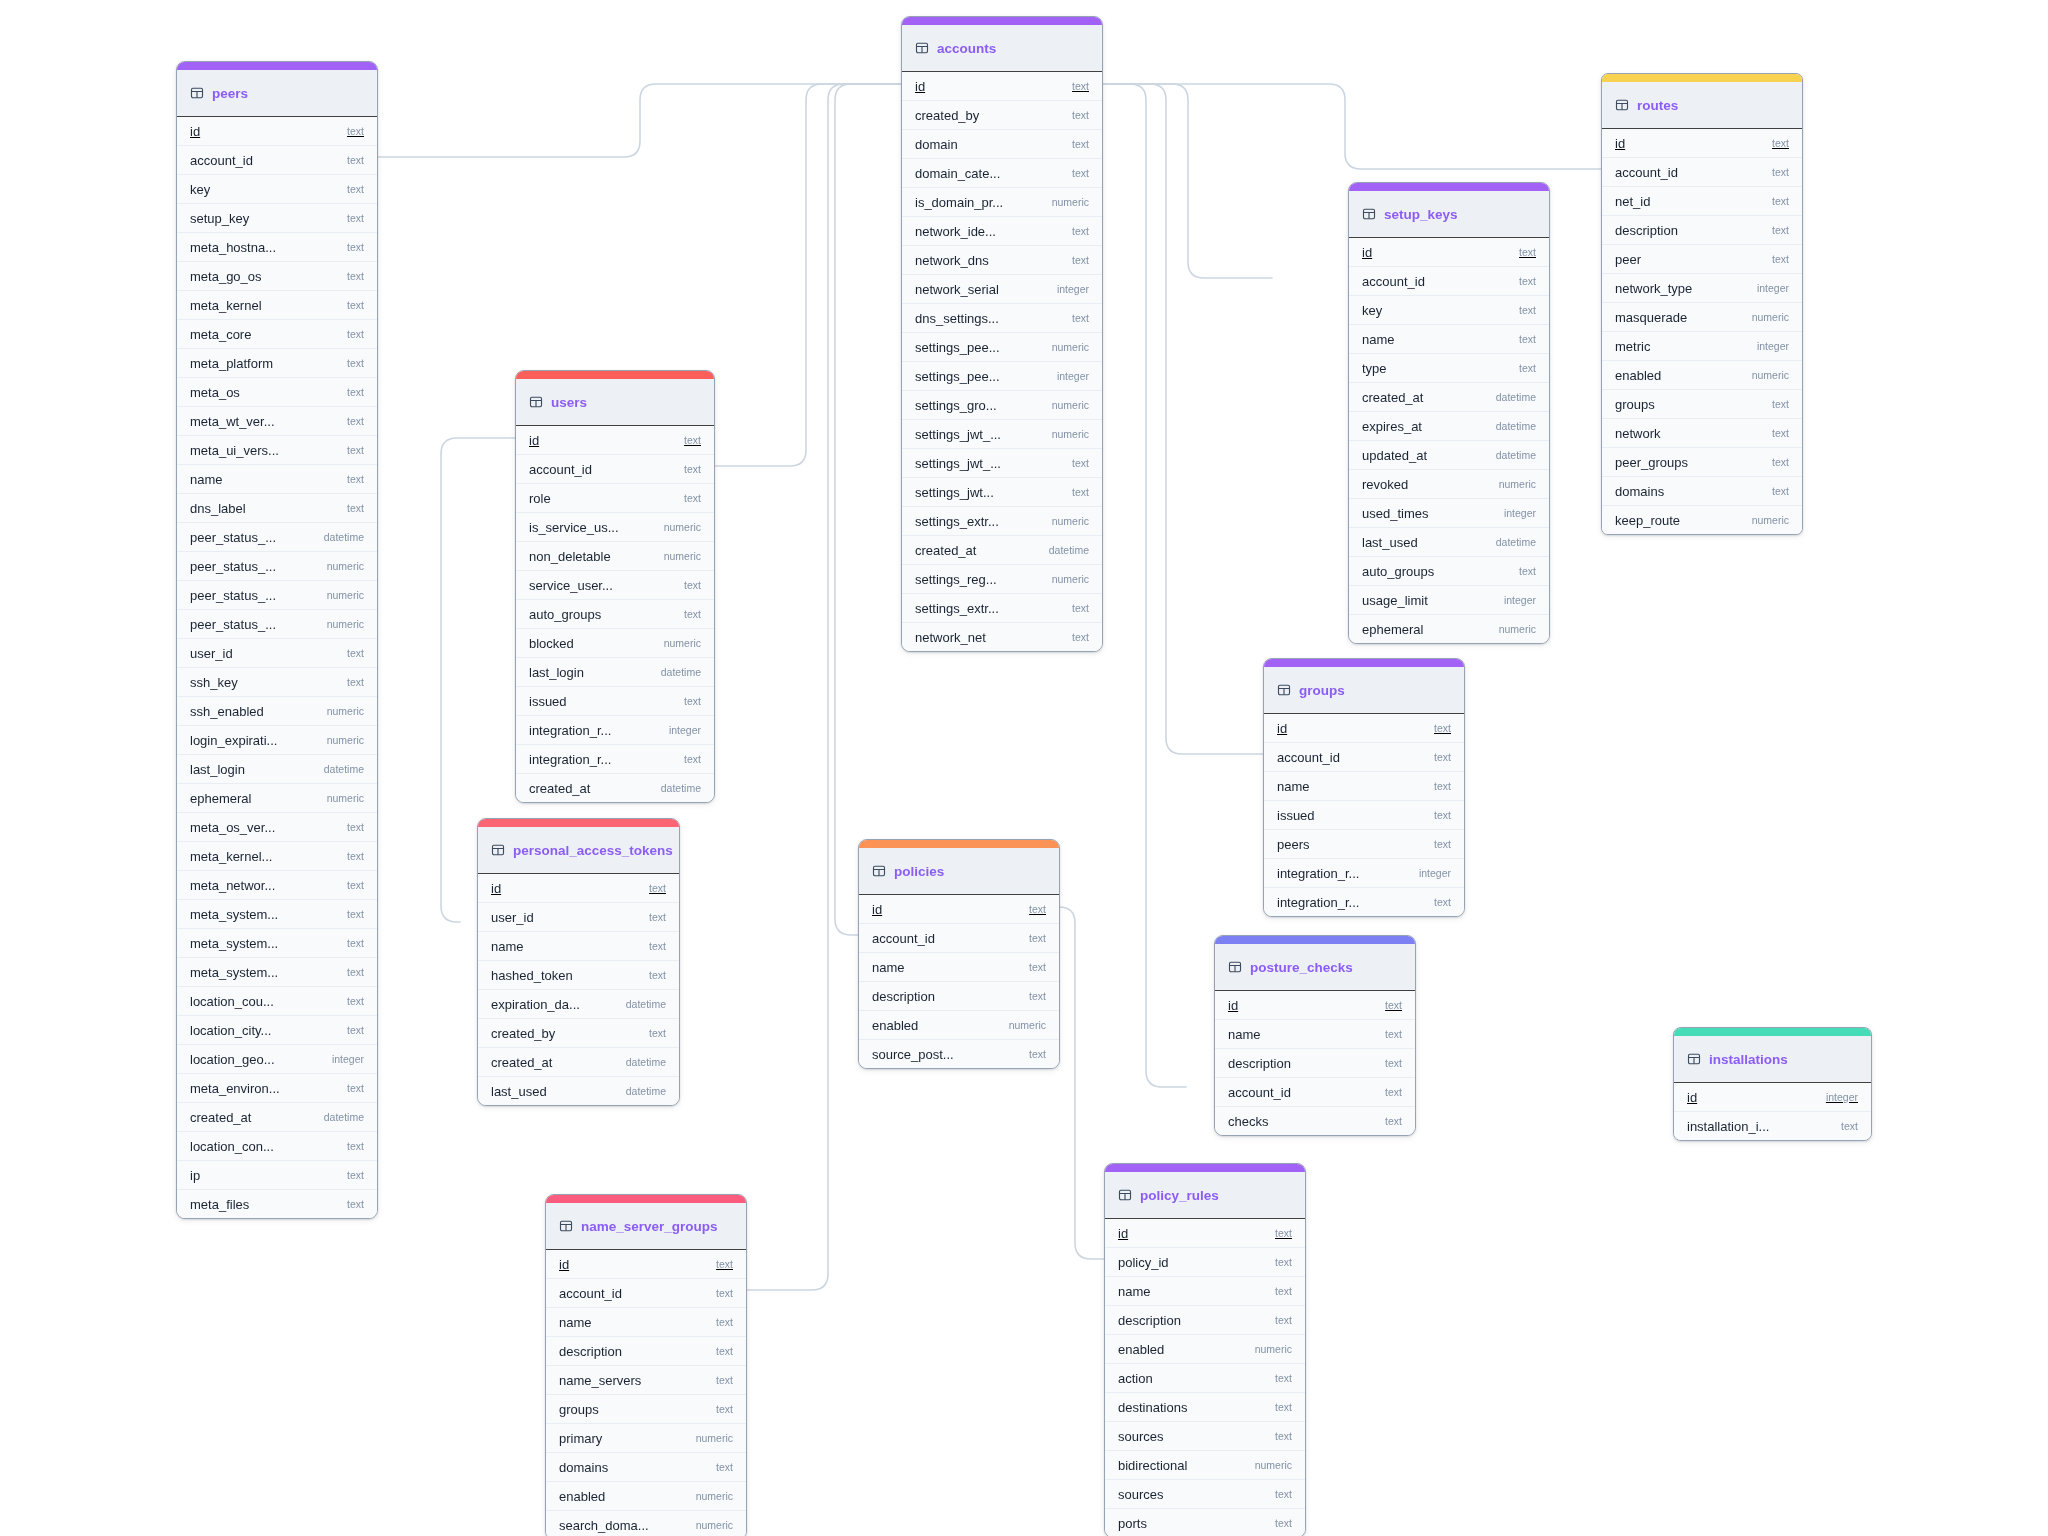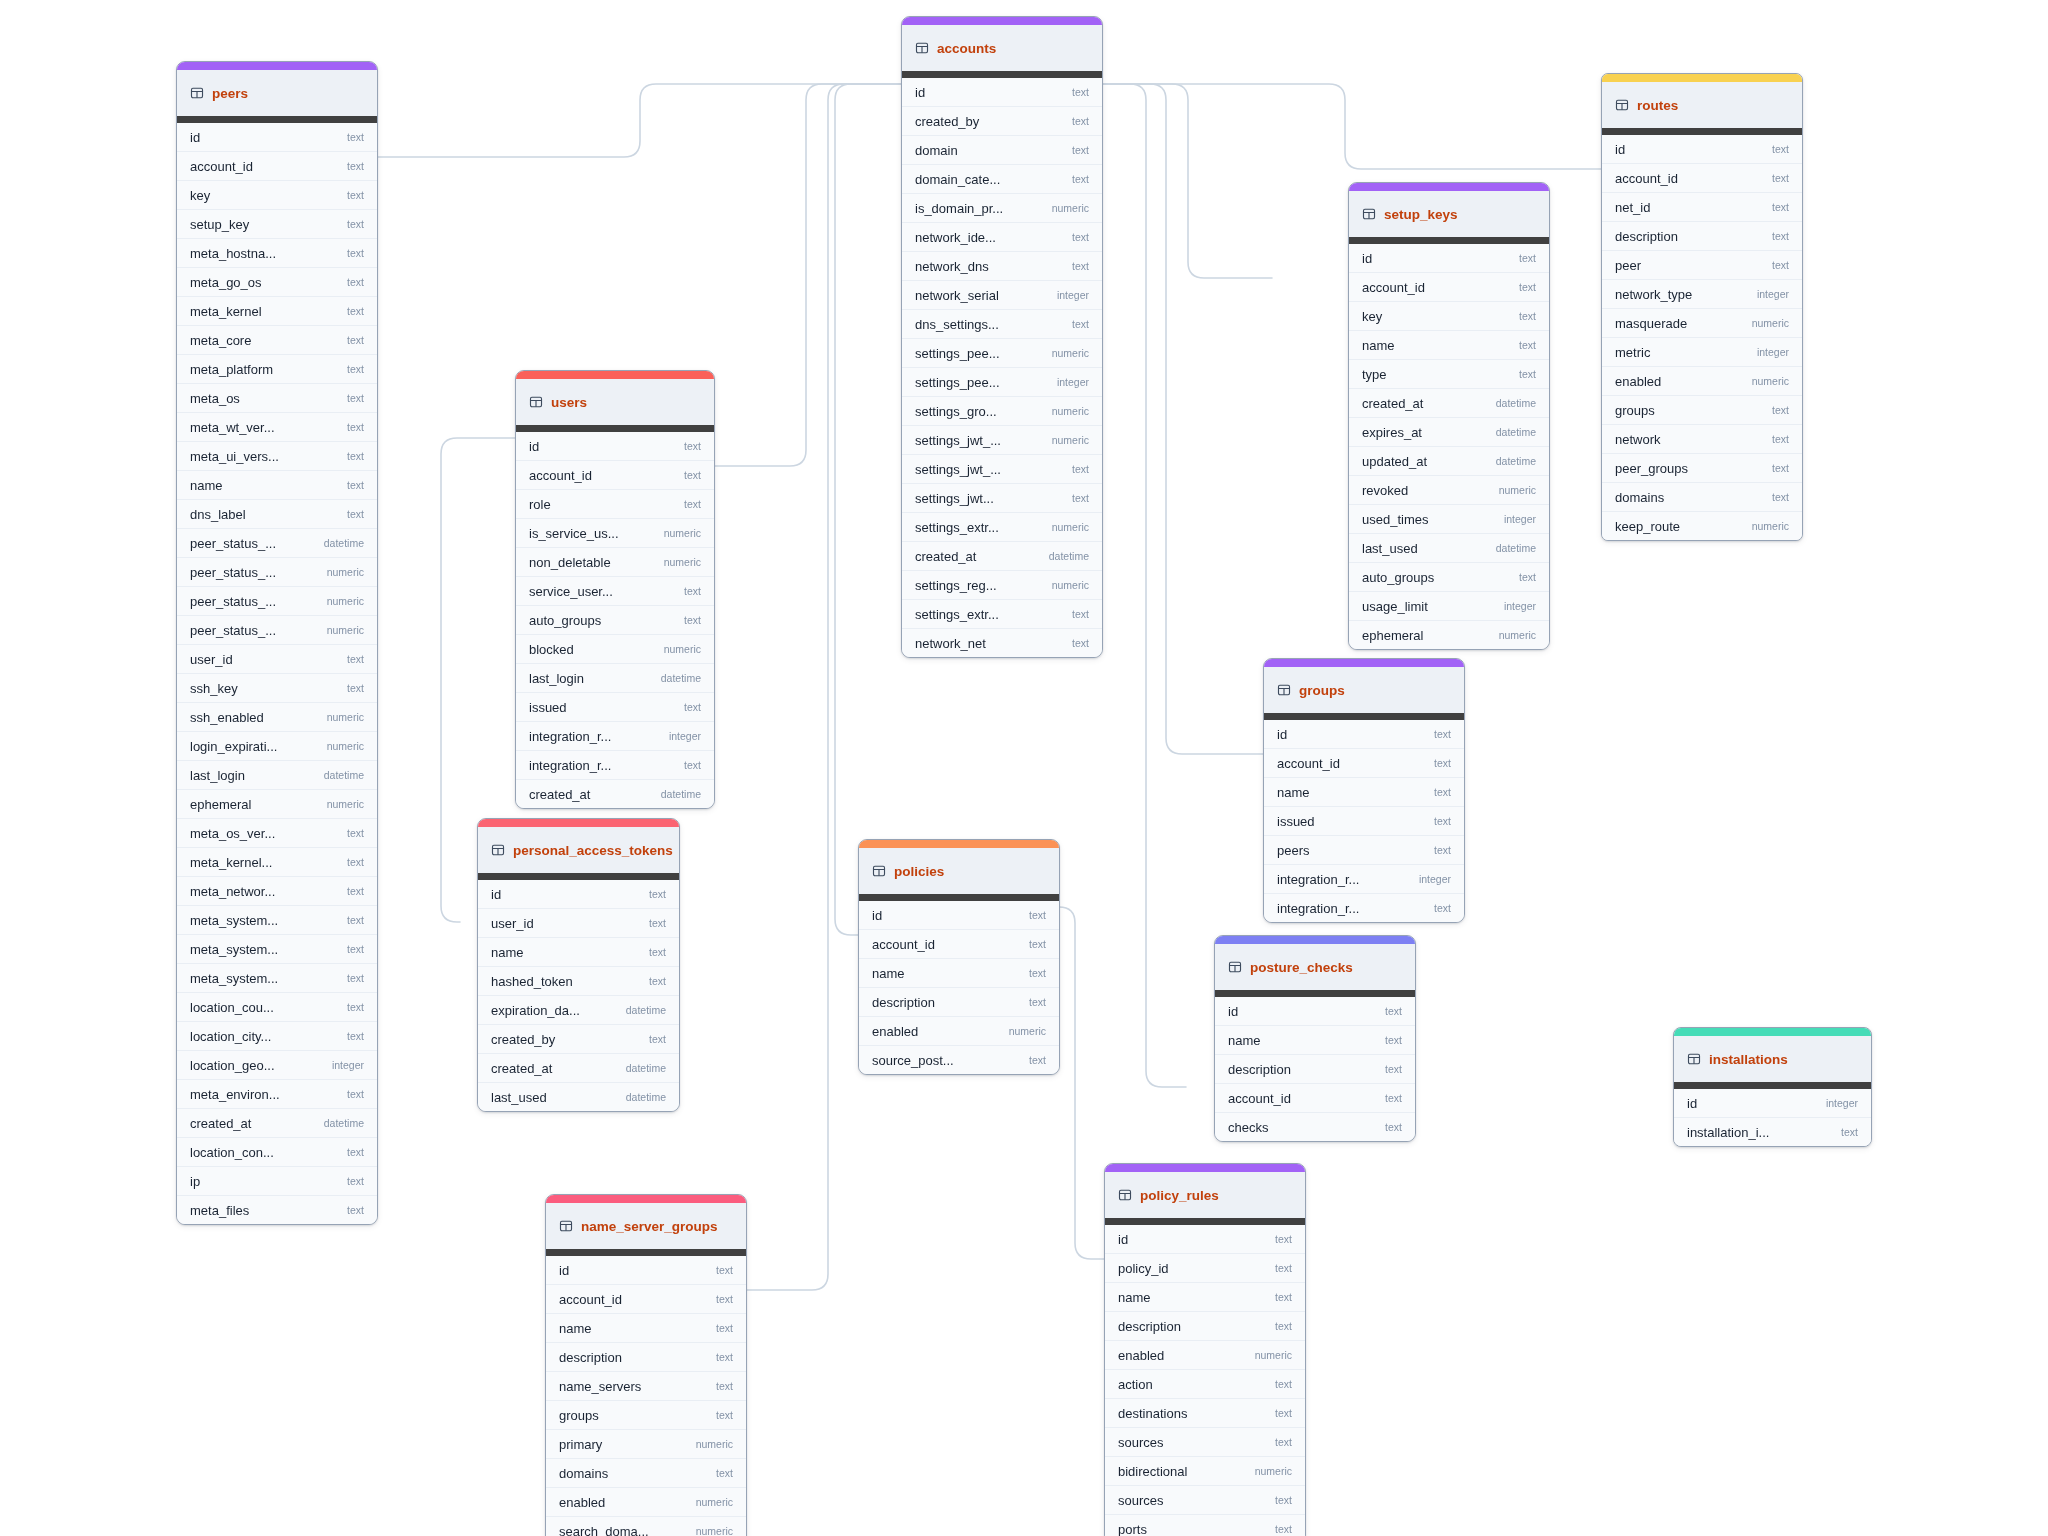--- a/index.html
+++ b/index.html
@@ -5,26 +5,26 @@
 <style>
   html,body{margin:0;padding:0;background:#ffffff;}
   #stage{position:relative;width:2048px;height:1536px;background:#ffffff;overflow:hidden;
          font-family:"Liberation Sans",sans-serif;}
   #edges{position:absolute;left:0;top:0;width:2048px;height:1536px;pointer-events:none;}
   #edges path{fill:none;stroke:#ccd6e1;stroke-width:1.6;stroke-linecap:round;}
   .tbl{position:absolute;border-radius:9px;overflow:hidden;background:#f8fafc;
        border:1px solid #96a3b5;box-shadow:0 1px 2px rgba(16,24,40,.14),0 2px 6px rgba(16,24,40,.07);}
   .accent{height:8px;}
   .thead{display:flex;align-items:center;gap:8px;height:46px;padding:0 13px;background:#edf1f6;
-         border-bottom:7px solid #404040;font-weight:700;font-size:13.5px;color:#c2410c;}
+         border-bottom:1px solid #404040;font-weight:700;font-size:13.5px;color:#8b5cf6;}
   .thead .ticon{display:flex;align-items:center;}
   .rows{background:#f8fafc;}
   .frow{display:flex;justify-content:space-between;align-items:center;height:28px;
         padding:0 13px;border-top:1px solid #e9eef4;}
-  .frow:first-child{border-top:none;}
+  .frow:first-child{border-top:none;text-decoration:underline;}
   .fname{font-size:13px;color:#1a2433;white-space:nowrap;}
   .ftype{font-size:10.5px;color:#8costy;}
   .ftype{font-size:10.5px;color:#8392a6;white-space:nowrap;}
 </style>
 </head>
 <body>
 
 <div id="stage">
   <svg id="edges" viewBox="0 0 2048 1536" xmlns="http://www.w3.org/2000/svg">
       <path d="M376 157 H624 Q640 157 640 141 V100 Q640 84 656 84 H901" stroke="#ccd6e1"></path>

